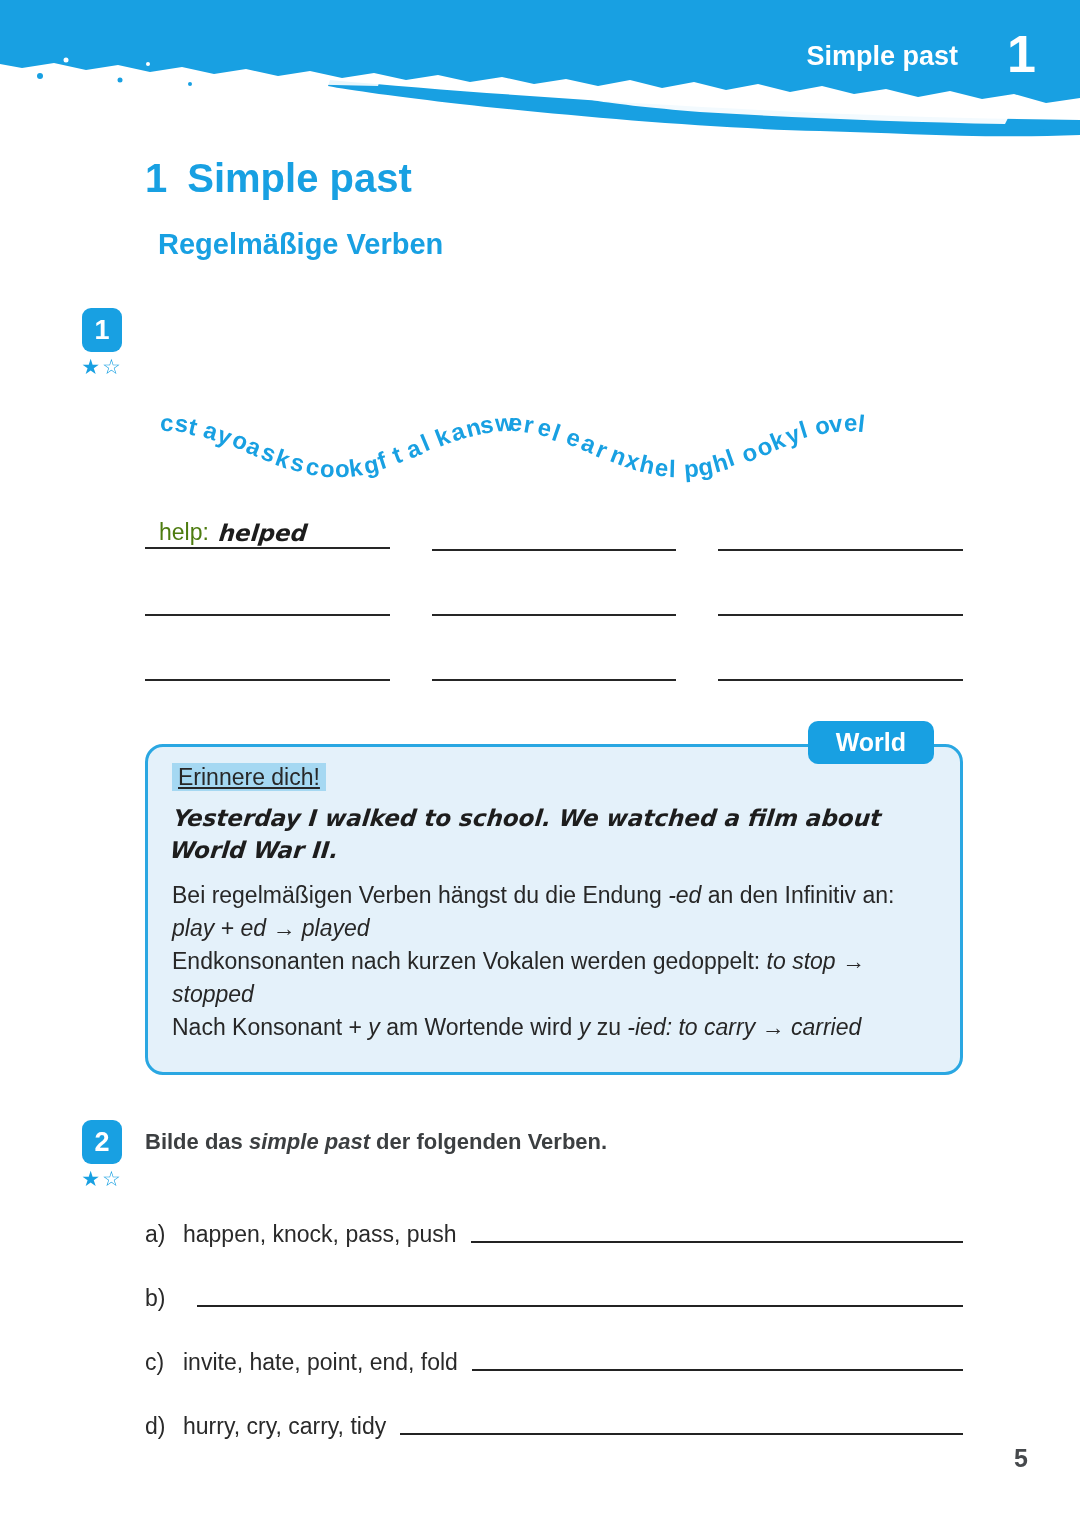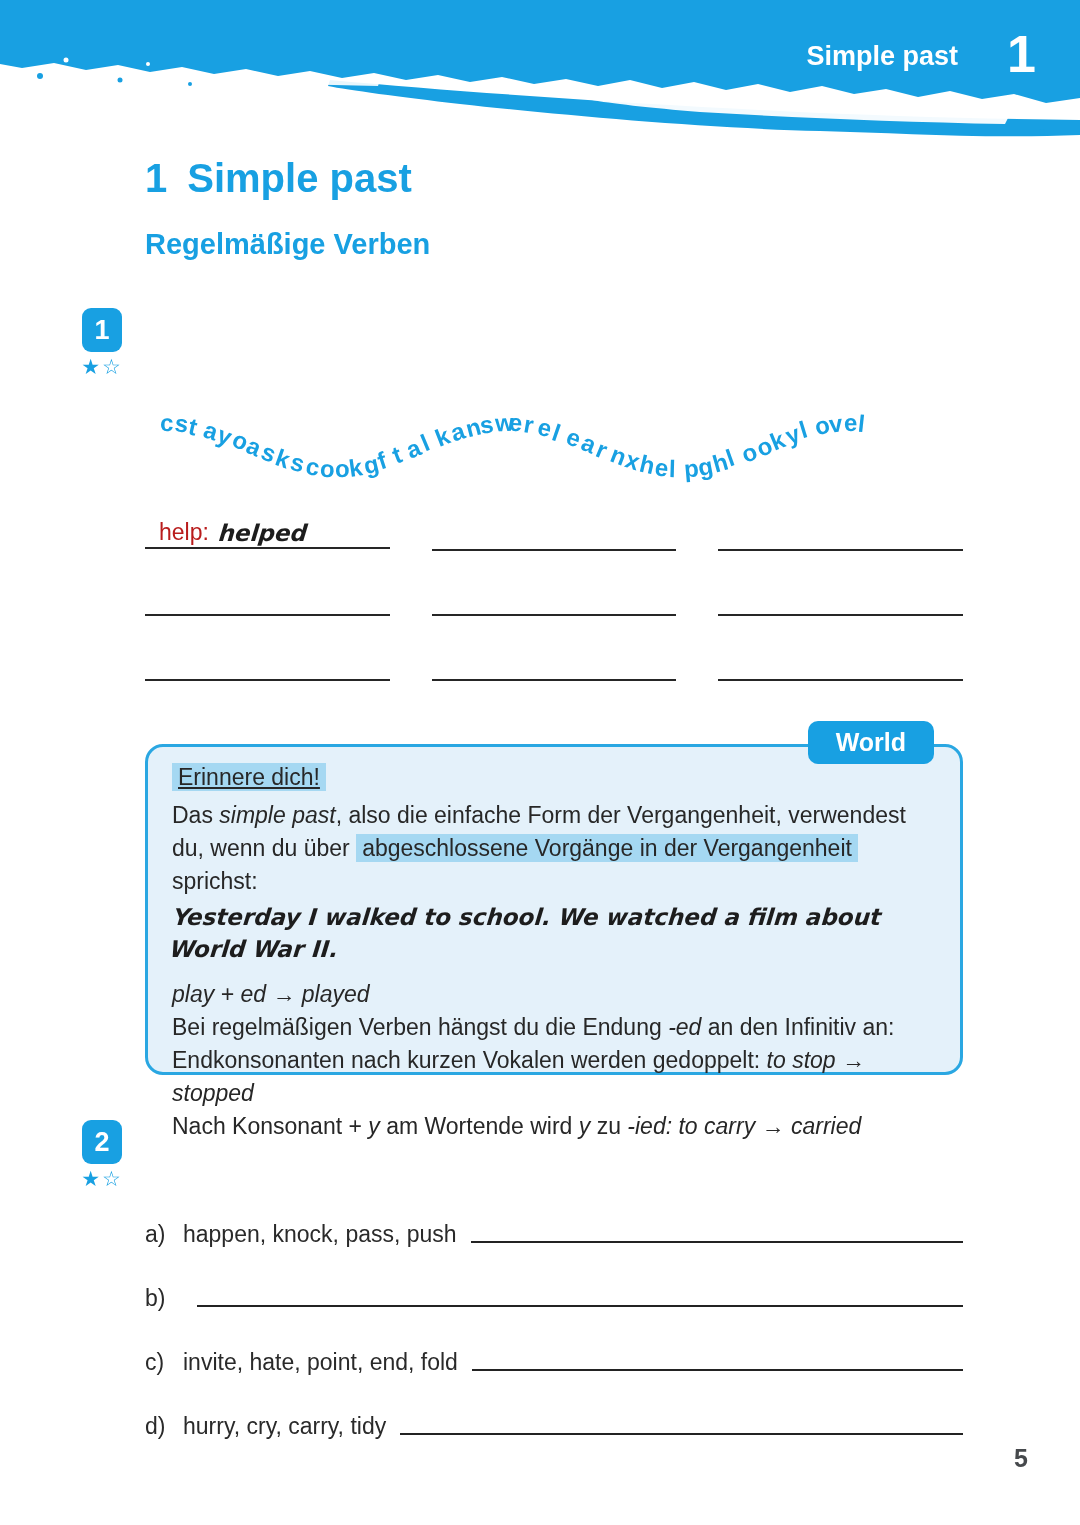--- a/index.html
+++ b/index.html
@@ -10,21 +10,21 @@
   .page{position:absolute;inset:0;}
 
   
   .band{position:absolute;top:0;left:0;width:1080px;height:140px;}
   .band svg{position:absolute;top:0;left:0;}
   .band-title{position:absolute;top:41px;right:122px;color:#fff;font-size:27px;font-weight:bold;}
   .band-num{position:absolute;top:24px;right:44px;color:#fff;font-size:52px;font-weight:bold;}
 
   
   .h1{position:absolute;left:145px;top:156px;margin:0;color:#18a0e2;font-size:40px;font-weight:bold;display:flex;gap:20px;}
-  .h2{position:absolute;left:145px;top:228px;margin:0;color:#18a0e2;font-size:29px;font-weight:bold;}
+  .h2{position:absolute;left:158px;top:228px;margin:0;color:#18a0e2;font-size:29px;font-weight:bold;}
 
   
   .marker{position:absolute;width:48px;text-align:center;}
   .badge{width:40px;height:44px;margin:0 auto;background:#18a0e2;border-radius:9px;color:#fff;
          font-size:27px;font-weight:bold;line-height:44px;text-align:center;}
   .stars{color:#18a0e2;font-size:21px;letter-spacing:2px;margin-top:3px;}
 
   .instruction{position:absolute;left:145px;width:818px;margin:0;
                font-size:22px;font-weight:bold;color:#3c3f41;line-height:32px;}
   .it{font-style:italic;}
@@ -32,21 +32,21 @@
 
   
   .snake{position:absolute;left:150px;top:398px;width:730px;height:112px;}
   .snake span{position:absolute;color:#18a0e2;font-size:24px;font-weight:bold;}
 
   
   .answers{position:absolute;left:145px;top:486px;width:818px;
            display:grid;grid-template-columns:1fr 1fr 1fr;column-gap:42px;}
   .cell{height:63px;border-bottom:2px solid #262626;}
   .cell.filled{display:flex;align-items:flex-end;gap:10px;padding:0 0 1px 14px;box-sizing:border-box;}
-  .print{font-size:23px;color:#b91c1c;}
+  .print{font-size:23px;color:#4d7c0f;}
   .hand{font-family:"DejaVu Sans",sans-serif;font-style:italic;font-weight:600;
         display:inline-block;transform:skewX(-6deg);color:#1d1d1d;}
   .cell .hand{font-size:23px;}
 
   
   .tip{position:absolute;left:145px;top:744px;width:818px;height:331px;box-sizing:border-box;
        background:#e4f1fa;border:3px solid #2aa7e2;border-radius:18px;padding:17px 24px 0 24px;}
   .tip-tab{position:absolute;top:-26px;right:26px;background:#18a0e2;color:#fff;
            font-size:25px;font-weight:bold;padding:7px 28px;border-radius:10px;}
   .tip-head{margin:0 0 8px 0;font-size:23px;color:#272727;text-decoration:underline;}
@@ -161,34 +161,34 @@
     <div class="cell"></div>
     <div class="cell"></div>
     <div class="cell"></div>
     <div class="cell"></div>
     <div class="cell"></div>
   </div>
 
   <aside class="tip">
     <div class="tip-tab">World</div>
     <p class="tip-head"><span class="hl">Erinnere dich!</span></p>
-    <p class="tip-p"><span>Das </span><span class="it">simple past</span><span>, also die einfache Form der Vergangenheit, verwendest du, wenn du über </span><span class="hl">abgeschlossene Vorgänge in der Vergangenheit</span><span> sprichst:</span></p>
     <p class="tip-hand hand">Yesterday I walked to school. We watched a film about World War II.</p>
     <div class="tip-rules" id="tip-rules">
+        <p><span>Bei regelmäßigen Verben hängst du die Endung </span><span class="it">-ed</span><span> an den Infinitiv an:</span></p>
         <p><span class="it">play  +  ed</span><span>  →  </span><span class="it">played</span></p>
-        <p><span>Bei regelmäßigen Verben hängst du die Endung </span><span class="it">-ed</span><span> an den Infinitiv an:</span></p>
         <p><span>Endkonsonanten nach kurzen Vokalen werden gedoppelt: </span><span class="it">to stop</span><span>  →  </span><span class="it">stopped</span></p>
         <p><span>Nach Konsonant + </span><span class="it">y</span><span> am Wortende wird </span><span class="it">y</span><span> zu </span><span class="it">-ied: to carry</span><span>  →  </span><span class="it">carried</span></p>
       </div>
   </aside>
 
   <div class="marker" style="left:78px;top:1120px;">
     <div class="badge">2</div>
     <div class="stars">★☆</div>
   </div>
+  <p class="instruction" style="top:1126px;"><span>Bilde das </span><span class="it">simple past</span><span> der folgenden Verben.</span></p>
 
   <div class="items" id="ex2-items">
       <div class="item">
         <span class="item-label">a)</span>
         <span class="item-text">happen, knock, pass, push</span>
         <div class="fill"></div>
       </div>
       <div class="item">
         <span class="item-label">b)</span>
         <div class="fill"></div>

